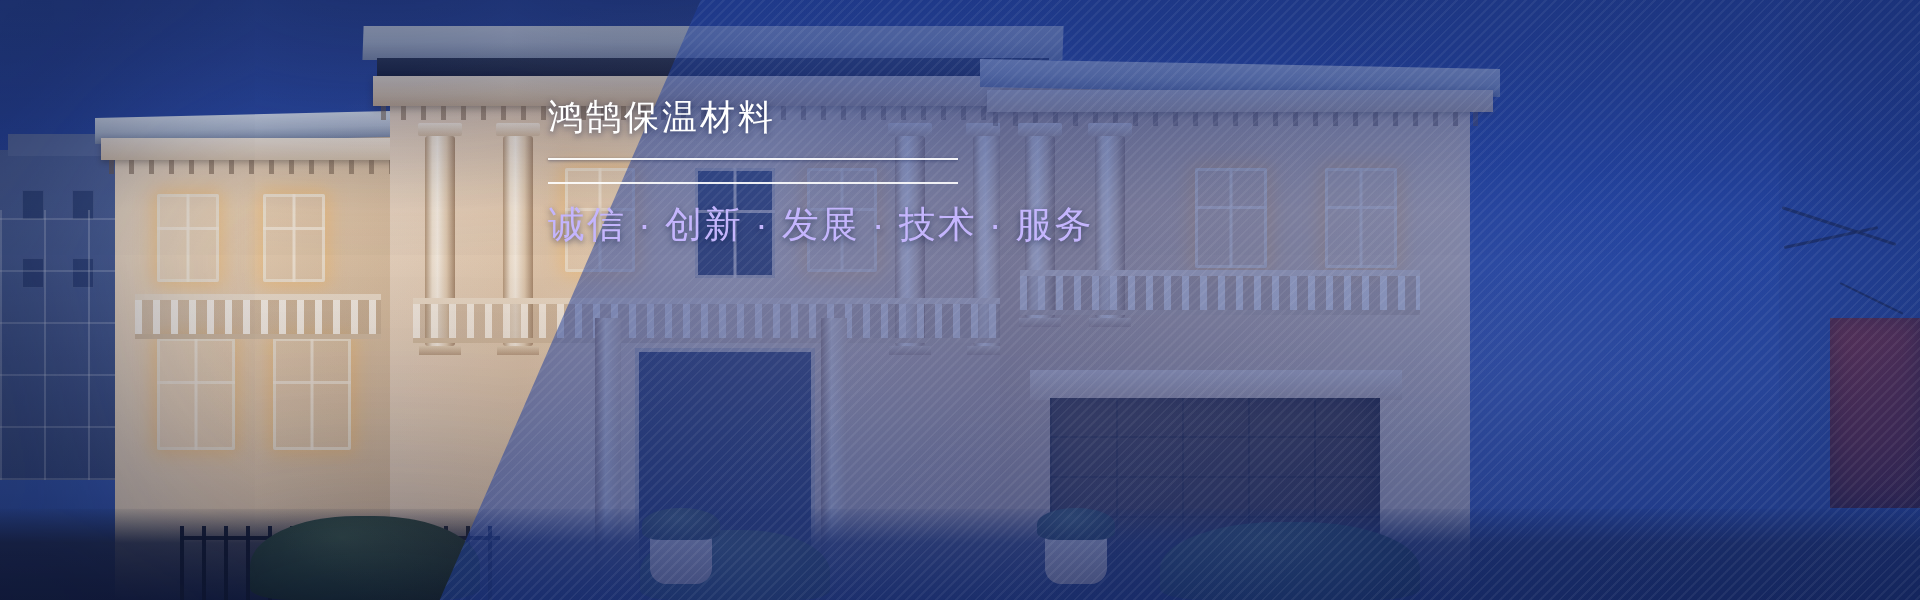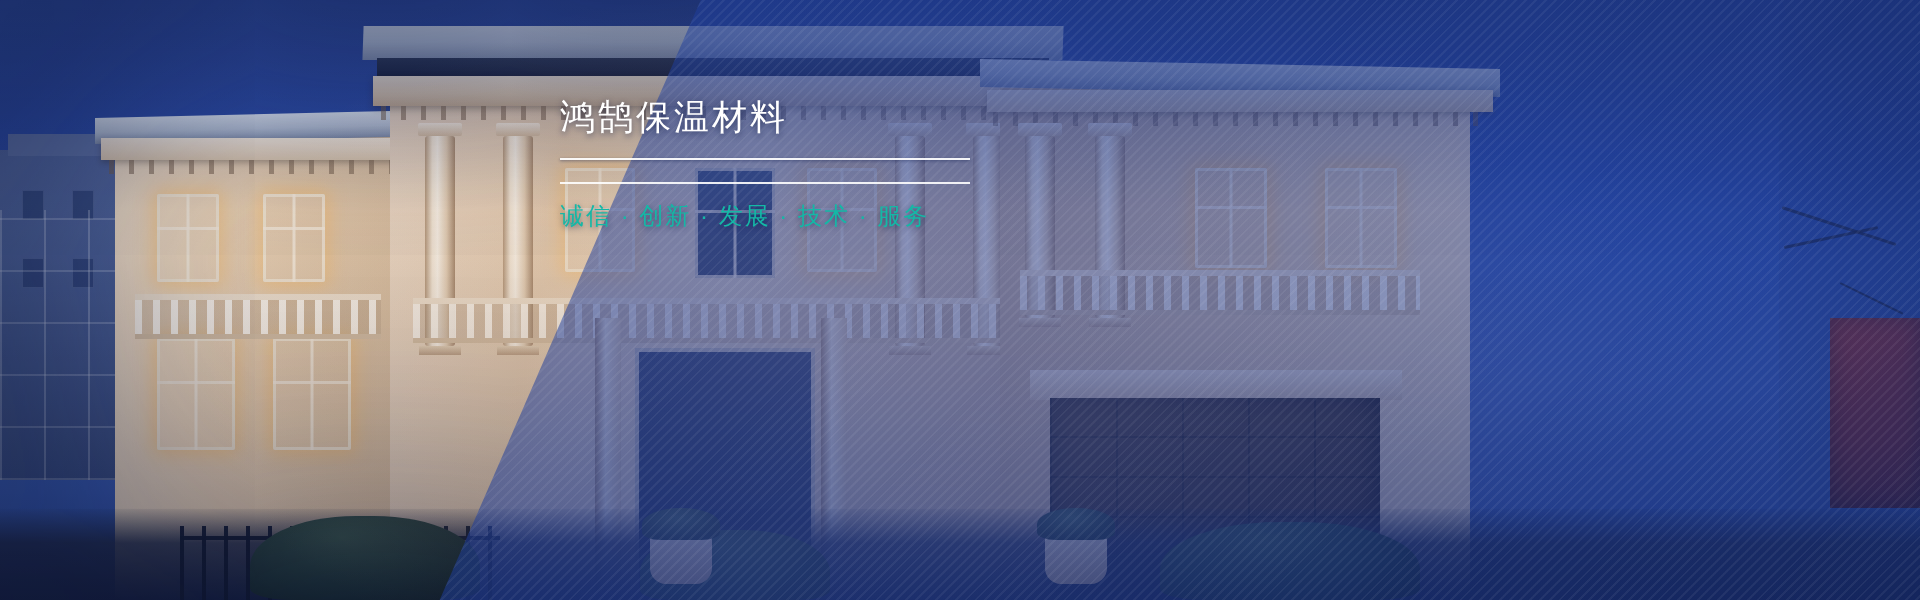--- a/index.html
+++ b/index.html
@@ -249,21 +249,21 @@
     position: absolute; top: 0; bottom: 0; left: 0; right: 0;
     clip-path: polygon(36.5% 0%, 100% 0%, 100% 100%, 22.9% 100%);
     background: repeating-linear-gradient(135deg,
       rgba(255,255,255,0.055) 0 2px, rgba(255,255,255,0) 2px 7px);
     pointer-events: none;
   }
 
   
   .content {
     position: absolute;
-    left: 560px; top: 96px;
+    left: 548px; top: 96px;
     width: 470px;
   }
   .company-name {
     font-size: 35px;
     line-height: 1.2;
     color: #ffffff;
     letter-spacing: 3px;
     font-weight: 400;
     text-shadow: 0 2px 6px rgba(8,20,60,0.6);
     white-space: nowrap;
@@ -289,22 +289,22 @@
        1px  1px 0 rgba(255,255,255,0.95),
        0 3px 10px rgba(10,25,70,0.45);
   }
   .rule2 {
     height: 2px;
     background: rgba(255,255,255,0.9);
     margin: 22px 0 16px 0;
     width: 410px;
   }
   .tagline {
-    font-size: 24px;
-    color: #14b8a6;
+    font-size: 37px;
+    color: #c4b5fd;
     letter-spacing: 2px;
     font-weight: 400;
     white-space: nowrap;
     text-shadow: 0 2px 6px rgba(8,20,60,0.55);
   }
 </style>
 </head>
 <body>
 
 <div id="banner">

